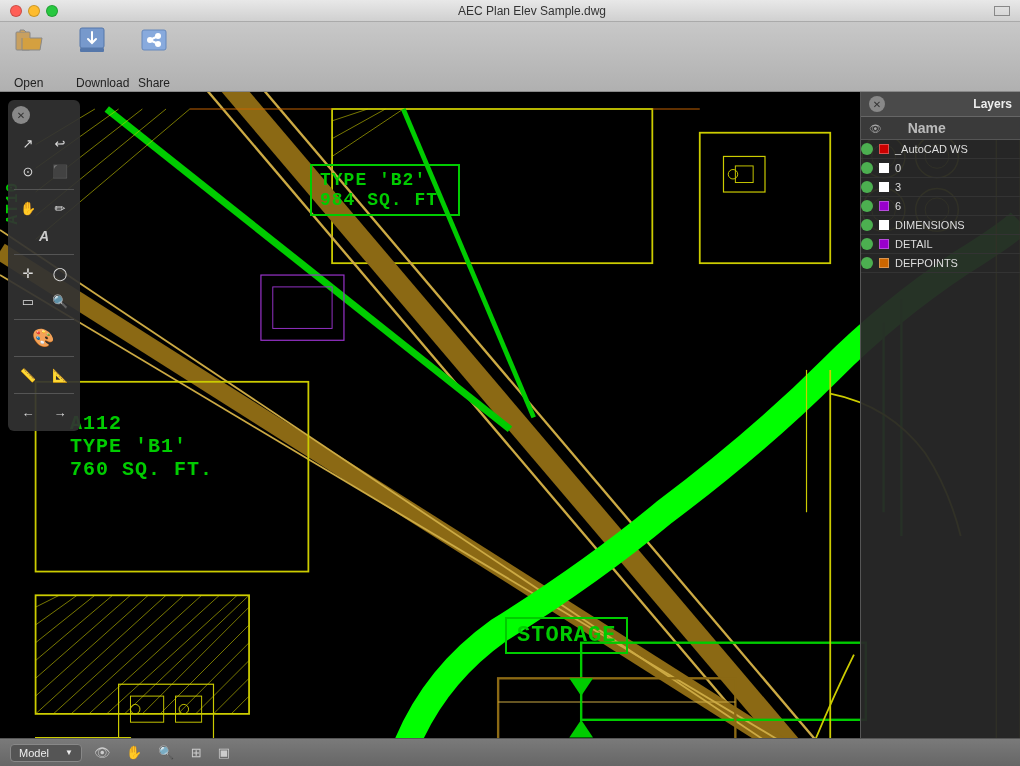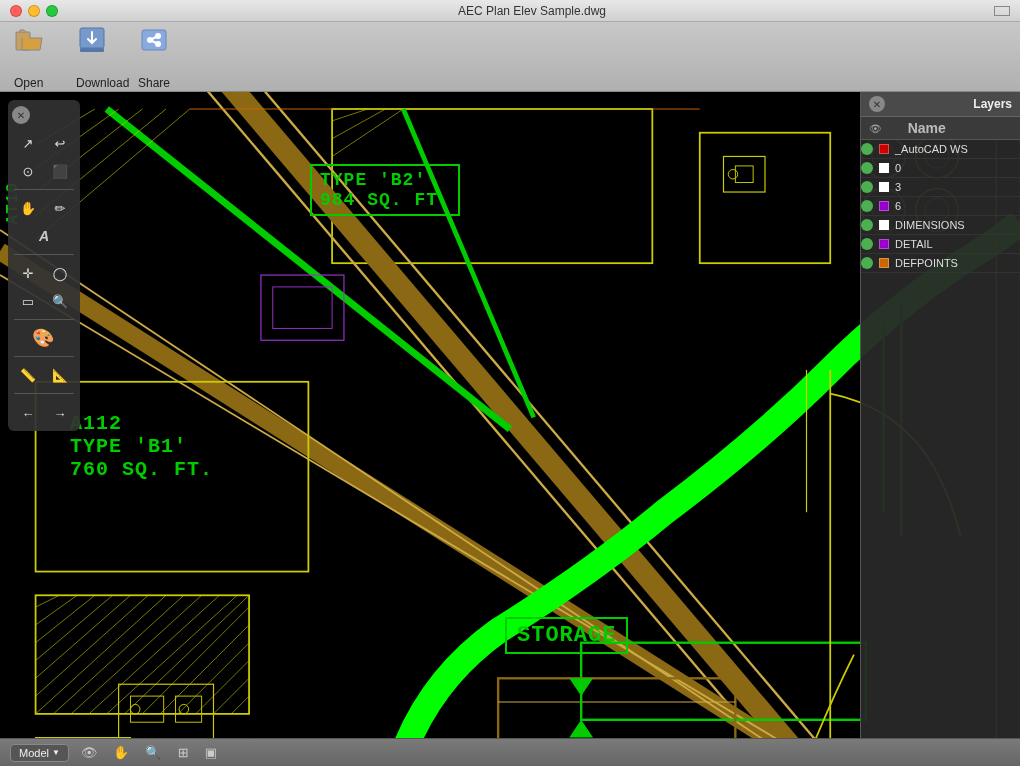--- a/index.html
+++ b/index.html
@@ -81,21 +81,21 @@
 
     
     #statusbar {
       width: 100%; height: 28px; background: linear-gradient(to bottom, #7a7a7a, #666);
       display: flex; align-items: center; padding: 0 10px; gap: 8px;
       border-top: 1px solid #555; position: relative;
     }
     .status-badge {
       background: #555; border: 1px solid #888; border-radius: 4px;
       padding: 2px 8px; font-size: 11px; color: #eee; cursor: pointer;
-      display: flex; align-items: center; gap: 3px;
+      display: flex; align-items: center; gap: 16px;
     }
     .status-icon { font-size: 13px; color: #ccc; cursor: pointer; padding: 2px 4px; }
 
     
     #cad-svg { position: absolute; top: 0; left: 0; width: 100%; height: 100%; }
 
     
     .cad-text { position: absolute; font-family: 'Courier New', monospace; letter-spacing: 1px; font-weight: bold; }
   </style>
 </head>

